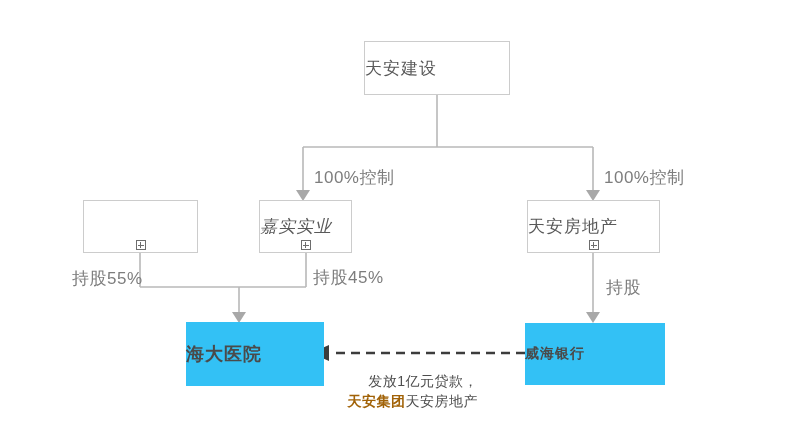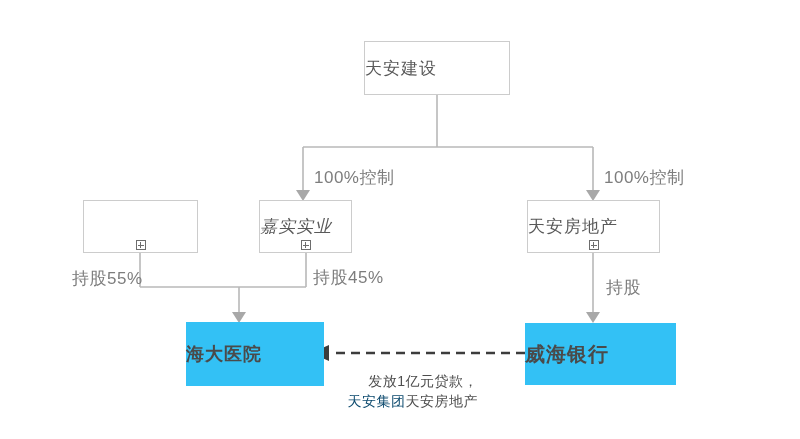--- a/index.html
+++ b/index.html
@@ -66,31 +66,31 @@
     left: 318px;
     top: 371px;
     width: 160px;
     text-align: right;
     font-size: 14px;
     line-height: 20px;
     color: #4d4d4d;
     letter-spacing: 0.5px;
   }
   .loan-note .highlight {
-    color: #0c4a6e;
-    font-weight: normal;
+    color: #a16207;
+    font-weight: bold;
     cursor: pointer;
   }
   
   #node-parent   { left: 364px; top: 41px;  width: 146px; height: 54px; }
   #node-invest   { left: 83px;  top: 200px; width: 115px; height: 53px; }
   #node-industry { left: 259px; top: 200px; width: 93px; height: 53px; font-style: italic; }
   #node-estate   { left: 527px; top: 200px; width: 133px; height: 53px; }
   #node-hospital { left: 170px; top: 322px; width: 138px; height: 64px; font-size: 18px; margin-left: 16px; }
-  #node-bank     { left: 525px; top: 323px; width: 151px; height: 62px; font-size: 20px; }
+  #node-bank     { left: 525px; top: 323px; width: 140px; height: 62px; font-size: 14px; }
   
   #lbl-control-left  { left: 314px; top: 166px; }
   #lbl-control-right { left: 604px; top: 166px; }
   #lbl-stake55       { left: 72px;  top: 267px; }
   #lbl-stake45       { left: 313px; top: 266px; text-align: center; }
   #lbl-stake         { left: 606px; top: 276px; font-family: Liberation Serif, serif; }
 </style>
 </head>
 <body>
 

